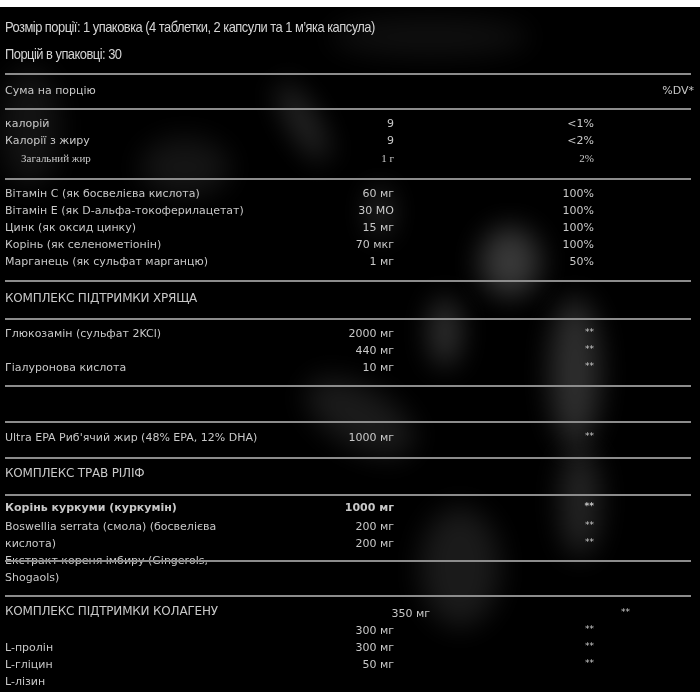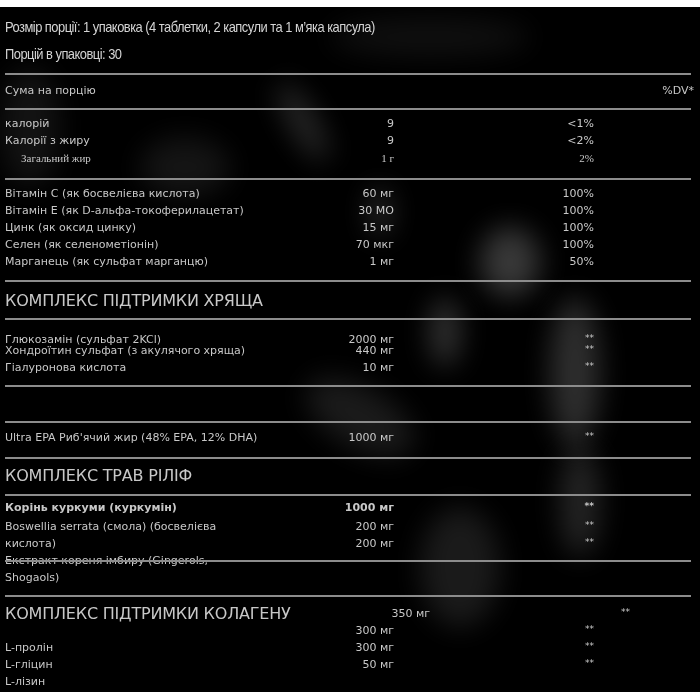--- a/index.html
+++ b/index.html
@@ -36,21 +36,21 @@
     .hr { position: absolute; left: 5px; width: 686px; height: 2px; background: #8c8c8c; }
 
     .row { position: absolute; left: 0; width: 600px; height: 14px; font-size: 11px; color: #c8c8c8; line-height: 14px; }
     .row .name { position: absolute; left: 5px; white-space: nowrap; }
     .row .name.indent { left: 21px; }
     .row .amt { position: absolute; right: 206px; text-align: right; white-space: nowrap; }
     .row .dv  { position: absolute; right: 6px; text-align: right; white-space: nowrap; }
     .row .dv.stars { font-size: 9px; top: -2px; }
 
     .section-title {
-      position: absolute; left: 5px; font-size: 16px; color: #c8c8c8; white-space: nowrap;
+      position: absolute; left: 5px; font-size: 12px; color: #c8c8c8; white-space: nowrap;
       letter-spacing: -0.2px;
     }
     .header-row { position: absolute; left: 0; width: 700px; font-size: 11px; color: #c8c8c8; }
     .header-row .left { position: absolute; left: 5px; }
     .header-row .right { position: absolute; right: 6px; }
 
     .bottom-strip { position: absolute; left: 0; top: 692px; width: 700px; height: 8px; background: #ffffff; }
   </style>
 </head>
 <body>
@@ -108,42 +108,41 @@
       <span class="name">Вітамін Е (як D-альфа-токоферилацетат)</span>
       <span class="amt">30 МО</span>
       <span class="dv">100%</span>
     </div>
     <div class="row" style="top:214px;">
       <span class="name">Цинк (як оксид цинку)</span>
       <span class="amt">15 мг</span>
       <span class="dv">100%</span>
     </div>
     <div class="row" style="top:231px;">
-      <span class="name">Селен (як селенометіонін)</span>
+      <span class="name">Корінь (як селенометіонін)</span>
       <span class="amt">70 мкг</span>
       <span class="dv">100%</span>
     </div>
     <div class="row" style="top:248px;">
       <span class="name">Марганець (як сульфат марганцю)</span>
       <span class="amt">1 мг</span>
       <span class="dv">50%</span>
     </div>
 
     <div class="hr" style="top:273px;"></div>
 
     <div class="section-title" style="top:284px;">КОМПЛЕКС ПІДТРИМКИ ХРЯЩА</div>
     <div class="hr" style="top:311px;"></div>
 
-    <div class="row" style="top:320px;margin-top:6px;">
+    <div class="row" style="top:320px;">
       <span class="name">Глюкозамін (сульфат 2KCl)</span>
       <span class="amt">2000 мг</span>
       <span class="dv stars">**</span>
     </div>
     <div class="row" style="top:337px;">
-      <span class="name">Хондроїтин сульфат (з акулячого хряща)</span>
       <span class="amt">440 мг</span>
       <span class="dv stars">**</span>
     </div>
     <div class="row" style="top:354px;">
       <span class="name">Гіалуронова кислота</span>
       <span class="amt">10 мг</span>
       <span class="dv stars">**</span>
     </div>
 
     <div class="hr" style="top:378px;"></div>

